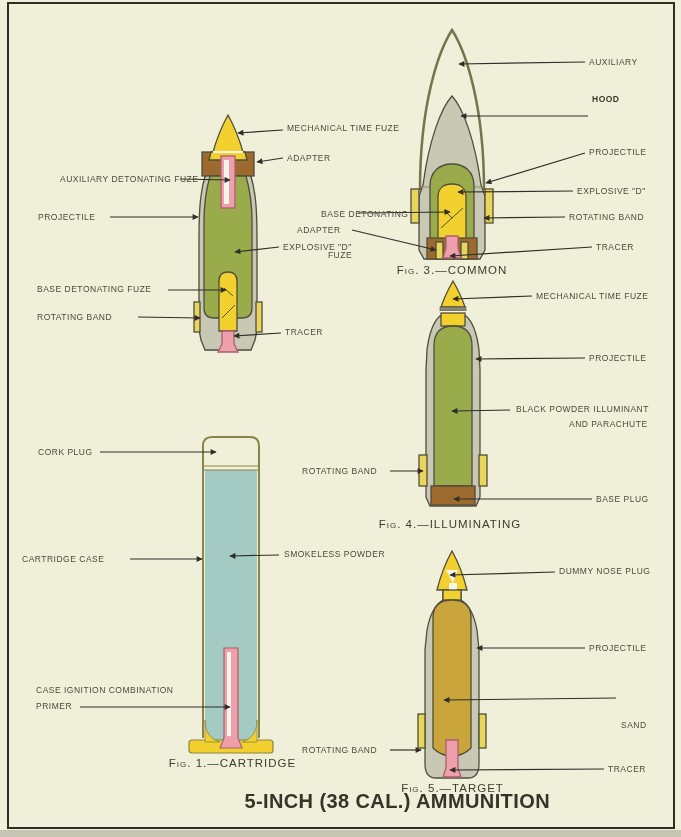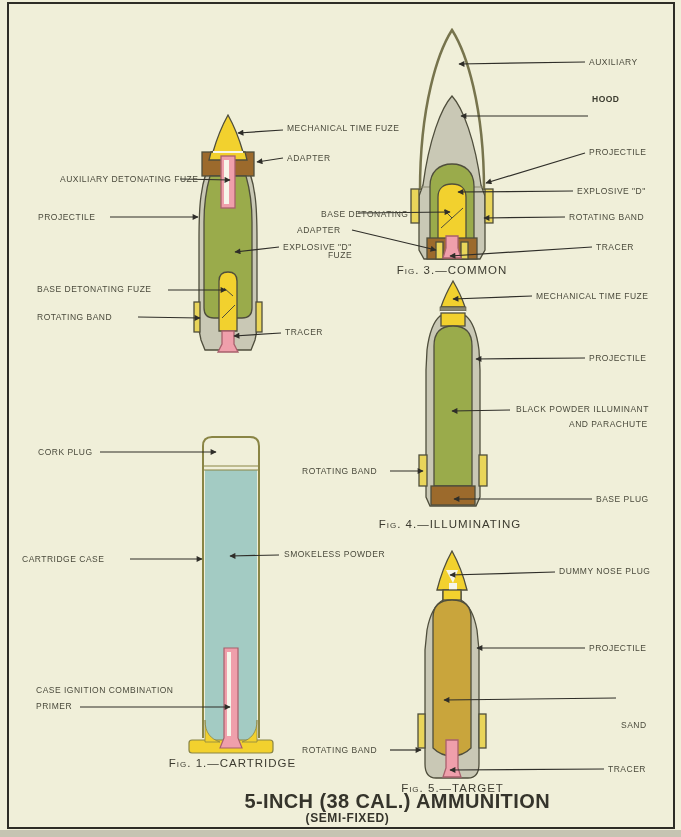--- a/index.html
+++ b/index.html
@@ -216,17 +216,16 @@
   <div class="cap" style="left:150px;top:757px;width:165px;">Fig. 1.—CARTRIDGE</div>
 
   <div class="lbl" style="left:559px;top:566px;">DUMMY NOSE PLUG</div>
   <div class="lbl" style="left:589px;top:643px;">PROJECTILE</div>
   <div class="lbl" style="left:621px;top:693px;margin-top:27px;">SAND</div>
   <div class="lbl" style="left:302px;top:745px;">ROTATING BAND</div>
   <div class="lbl" style="left:608px;top:764px;">TRACER</div>
   <div class="cap" style="left:370px;top:782px;width:165px;">Fig. 5.—TARGET</div>
 
   <div class="title">5-INCH (38 CAL.) AMMUNITION</div>
-  <div class="subtitle">(SEMI-FIXED)</div>
 
   <div class="frame"></div>
   <div class="page-edge"></div>
 </div>
 
 </body></html>

